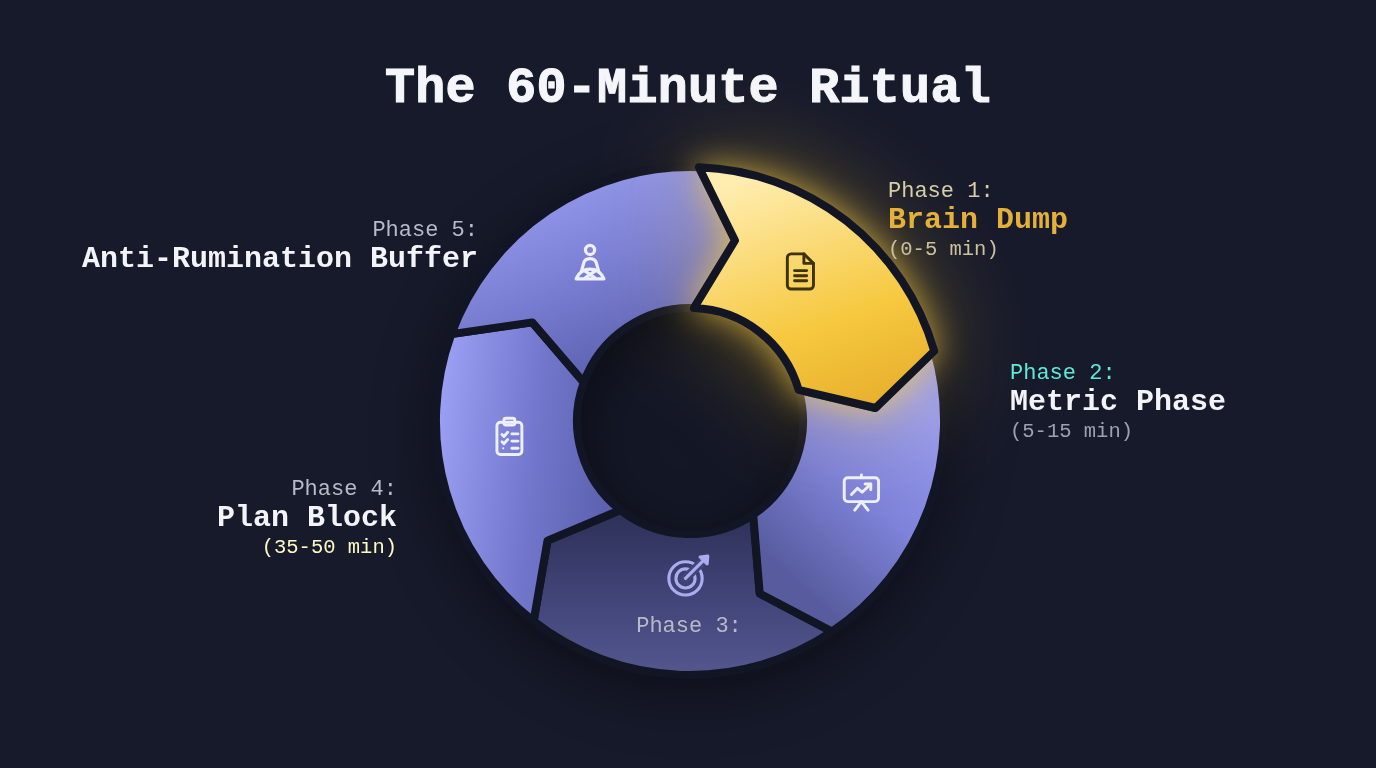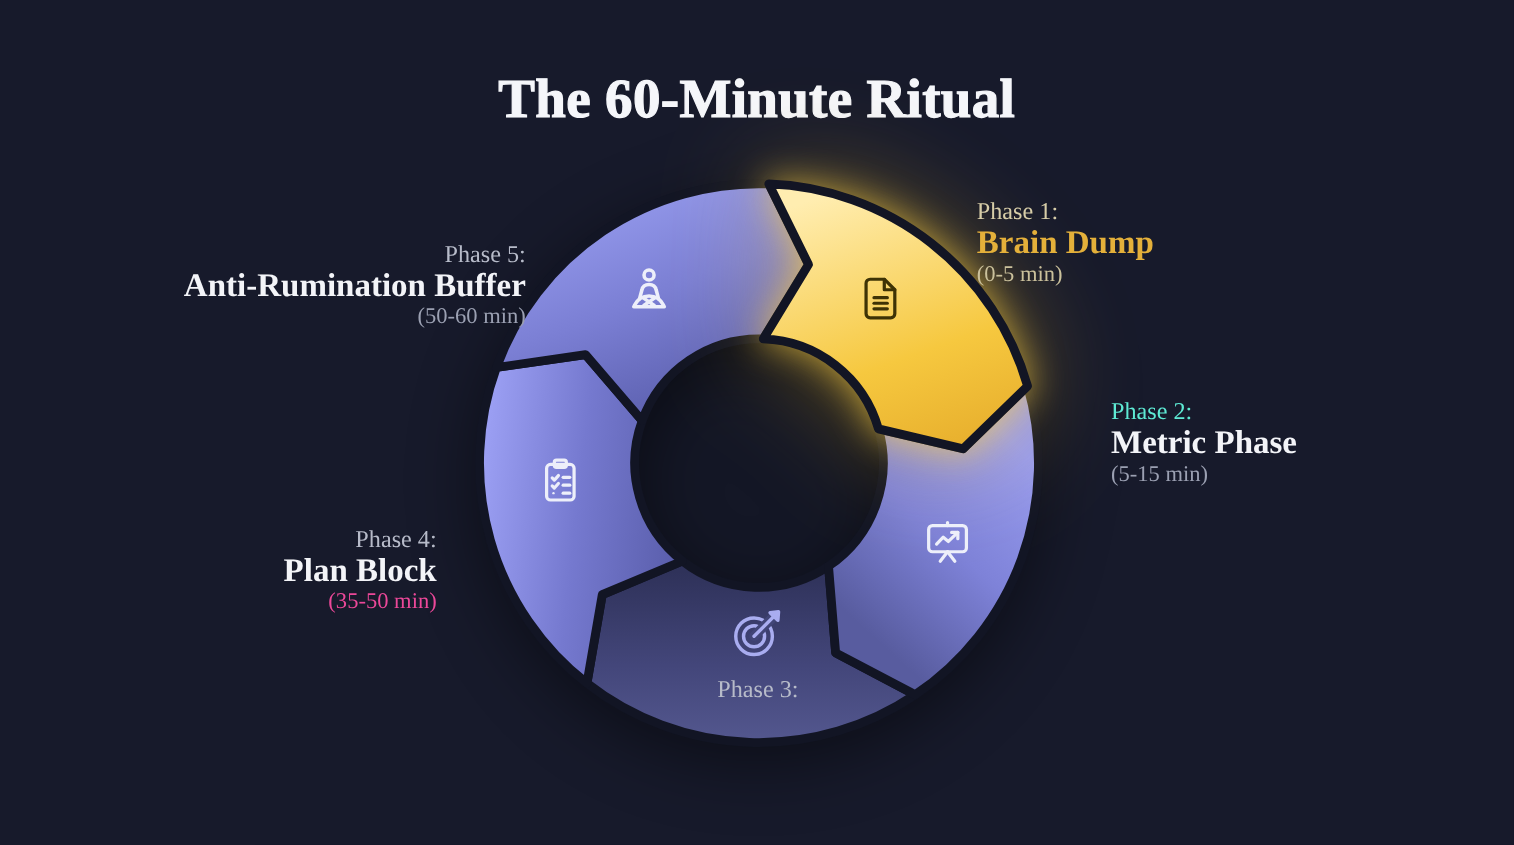--- a/index.html
+++ b/index.html
@@ -1,17 +1,17 @@
 <!DOCTYPE html>
 <html><head>
 <meta charset="utf-8">
 <style>
   html,body{margin:0;padding:0;background:#171a2b;}
   .stage{position:relative;width:1376px;height:768px;overflow:hidden;
-         background:#171a2b;font-family:Liberation Serif, serif;}
+         background:#171a2b;font-family:Liberation Mono, monospace;}
   .title{position:absolute;top:60px;left:0;width:100%;text-align:center;
          font-size:50px;font-weight:bold;color:#f5f6fa;letter-spacing:.3px;
          -webkit-text-stroke:1.1px #f5f6fa;}
   svg.diagram{position:absolute;left:0;top:0;width:1376px;height:768px;}
   .ringwrap{filter:drop-shadow(0 16px 30px rgba(0,0,0,.45));}
   .glow{filter:drop-shadow(0 0 16px rgba(252,209,70,.65)) drop-shadow(0 0 48px rgba(250,200,60,.40));}
   #icons g{fill:none;stroke-width:1.5;stroke-linecap:round;stroke-linejoin:round;}
   .phase-label{position:absolute;font-size:22px;line-height:29px;color:#b7bbc9;}
   .align-right{text-align:right;}
   .align-center{text-align:center;transform:translateX(-50%);}
@@ -126,22 +126,21 @@
     <div class="phase-time" style="color: rgb(155, 160, 178);">(5-15 min)</div>
   </div>
 
   <div class="phase-label align-center" id="pl3" style="left:689px;top:612px">
     <div class="phase-num" style="color: rgb(183, 187, 201);">Phase 3:</div>
   </div>
 
   <div class="phase-label align-right" id="pl4" style="right:979px;top:475px">
     <div class="phase-num" style="color: rgb(183, 187, 201);">Phase 4:</div>
     <div class="phase-name" style="color: rgb(243, 244, 248);">Plan Block</div>
-    <div class="phase-time" style="color: #ec4899;">(35-50 min)</div>
+    <div class="phase-time" style="color: #fef9c3;">(35-50 min)</div>
   </div>
 
   <div class="phase-label align-right" id="pl5" style="right:898px;top:216px">
     <div class="phase-num" style="color: rgb(183, 187, 201);">Phase 5:</div>
     <div class="phase-name" style="color: rgb(243, 244, 248);">Anti-Rumination Buffer</div>
-    <div class="phase-time" style="color: rgb(155, 160, 178);">(50-60 min)</div>
   </div>
 
 </div>
 
 </body></html>

